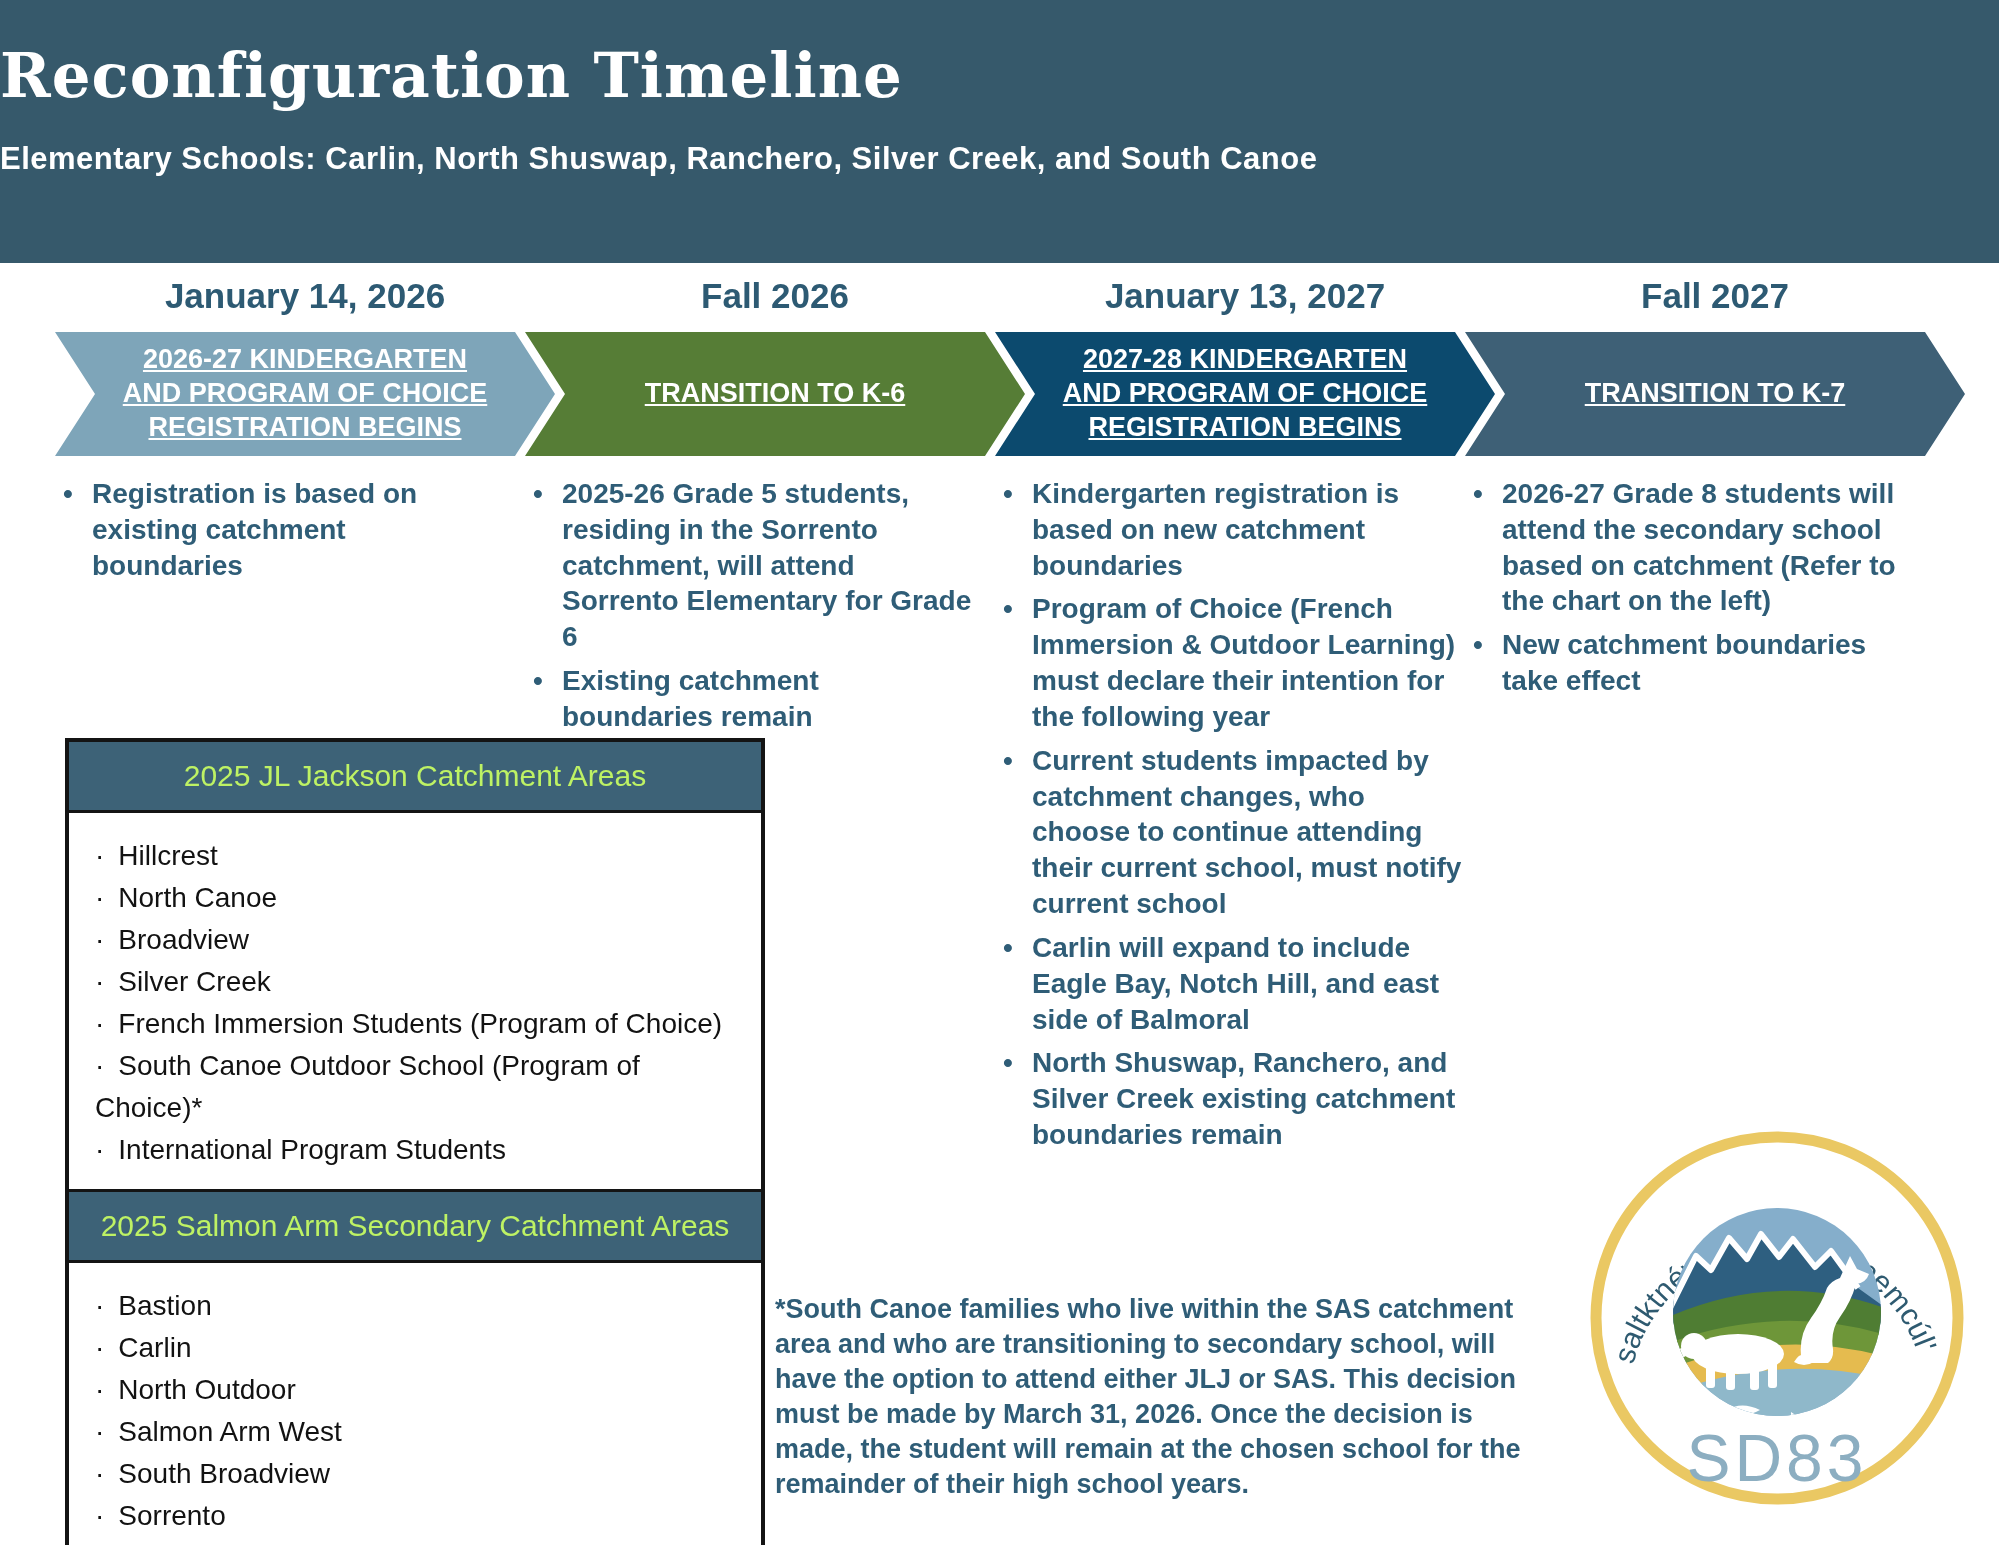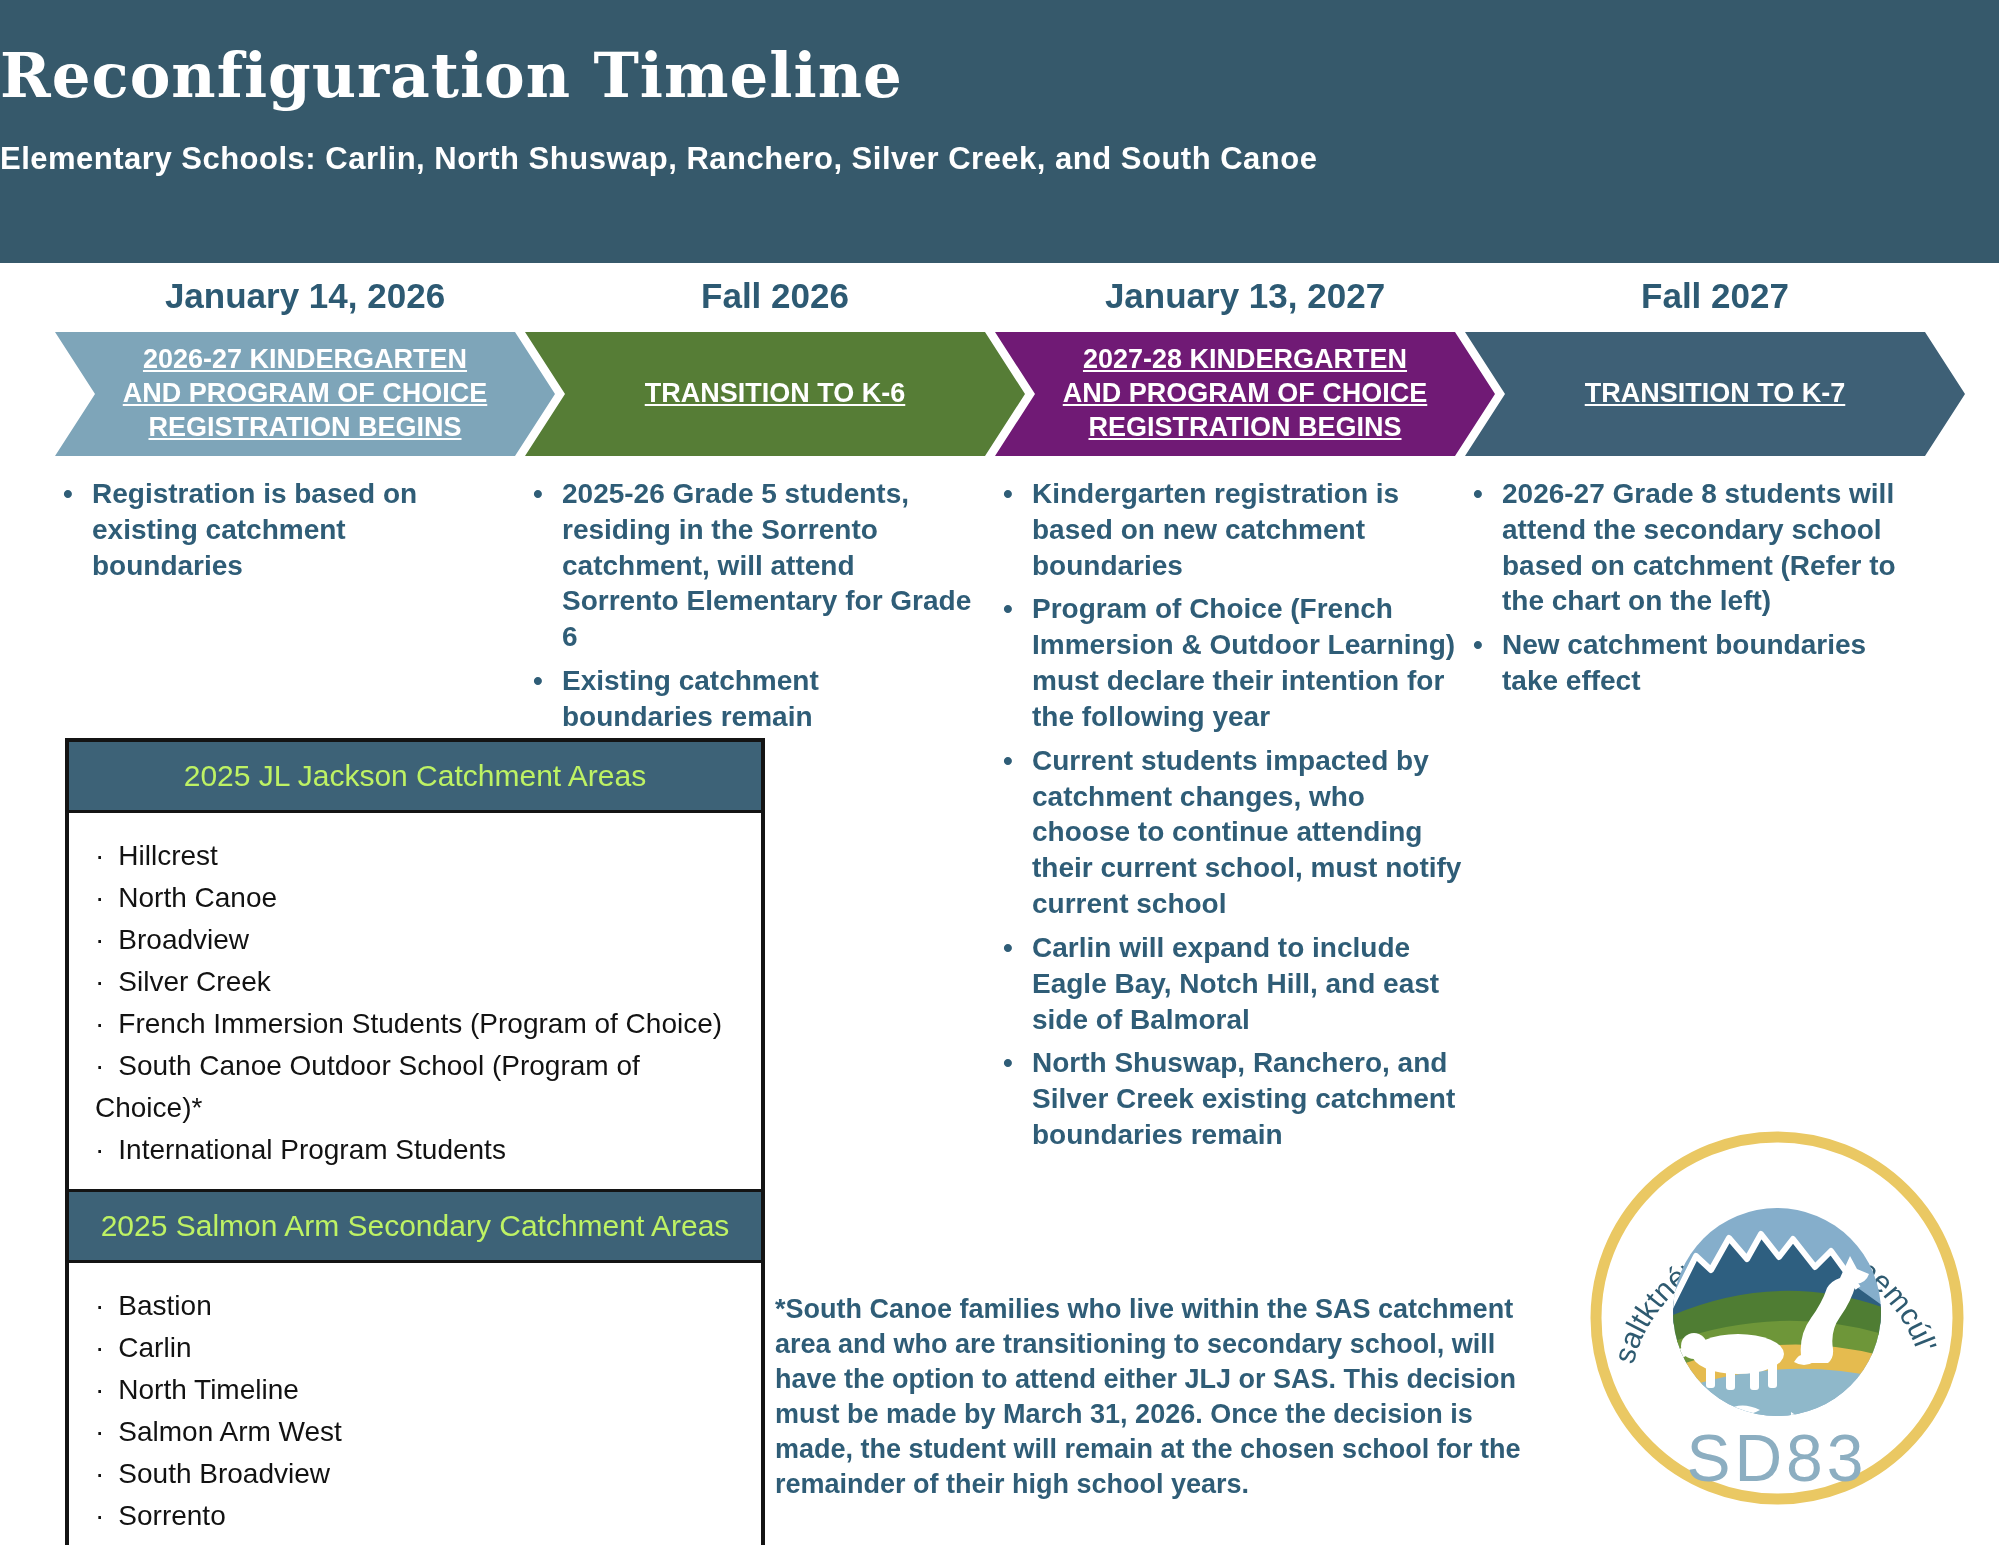--- a/index.html
+++ b/index.html
@@ -70,21 +70,21 @@
     <div class="chev" style="background: rgb(86, 125, 54);">TRANSITION TO K-6</div>
     <div class="bullets">
         <ul>
           <li>2025-26 Grade 5 students, residing in the Sorrento catchment, will attend Sorrento Elementary for Grade 6</li>
           <li>Existing catchment boundaries remain</li>
         </ul>
       </div>
   </div>
   <div class="col col3">
     <div class="date">January 13, 2027</div>
-    <div class="chev" style="background: #701a75;">2027-28 KINDERGARTEN AND PROGRAM OF CHOICE REGISTRATION BEGINS</div>
+    <div class="chev" style="background: #0c4a6e;">2027-28 KINDERGARTEN AND PROGRAM OF CHOICE REGISTRATION BEGINS</div>
     <div class="bullets">
         <ul>
           <li>Kindergarten registration is based on new catchment boundaries</li>
           <li>Program of Choice (French Immersion &amp; Outdoor Learning) must declare their intention for the following year</li>
           <li>Current students impacted by catchment changes, who choose to continue attending their current school, must notify current school</li>
           <li>Carlin will expand to include Eagle Bay, Notch Hill, and east side of Balmoral</li>
           <li>North Shuswap, Ranchero, and Silver Creek existing catchment boundaries remain</li>
         </ul>
       </div>
   </div>
@@ -107,21 +107,21 @@
         <div class="citem">Broadview</div>
         <div class="citem">Silver Creek</div>
         <div class="citem">French Immersion Students (Program of Choice)</div>
         <div class="citem">South Canoe Outdoor School (Program of Choice)*</div>
         <div class="citem">International Program Students</div>
       </div>
       <div class="csec-header second" style="background: rgb(61, 98, 119);">2025 Salmon Arm Secondary Catchment Areas</div>
       <div class="csec-list">
         <div class="citem">Bastion</div>
         <div class="citem">Carlin</div>
-        <div class="citem">North Timeline</div>
+        <div class="citem">North Outdoor</div>
         <div class="citem">Salmon Arm West</div>
         <div class="citem">South Broadview</div>
         <div class="citem">Sorrento</div>
       </div>
     </div>
 
   <div class="footnote">*South Canoe families who live within the SAS catchment area and who are transitioning to secondary school, will have the option to attend either JLJ or SAS. This decision must be made by March 31, 2026. Once the decision is made, the student will remain at the chosen school for the remainder of their high school years.</div>
 
   <div class="logo">
     <svg viewBox="0 0 400 405" width="400" height="405">

